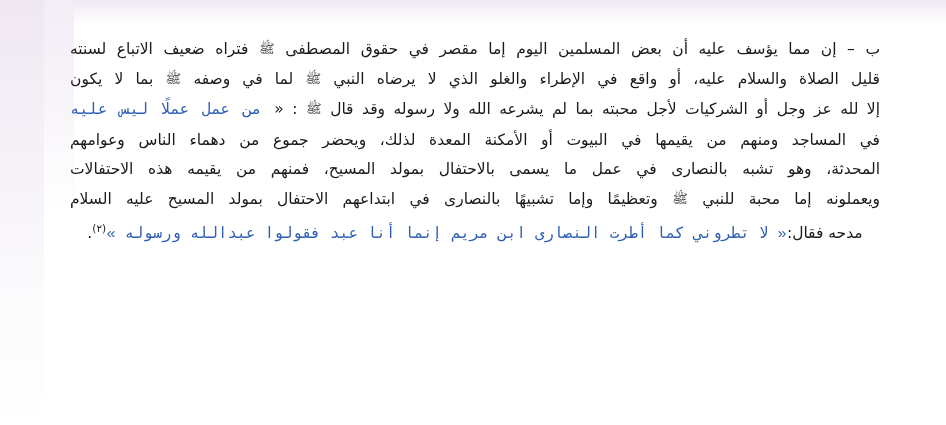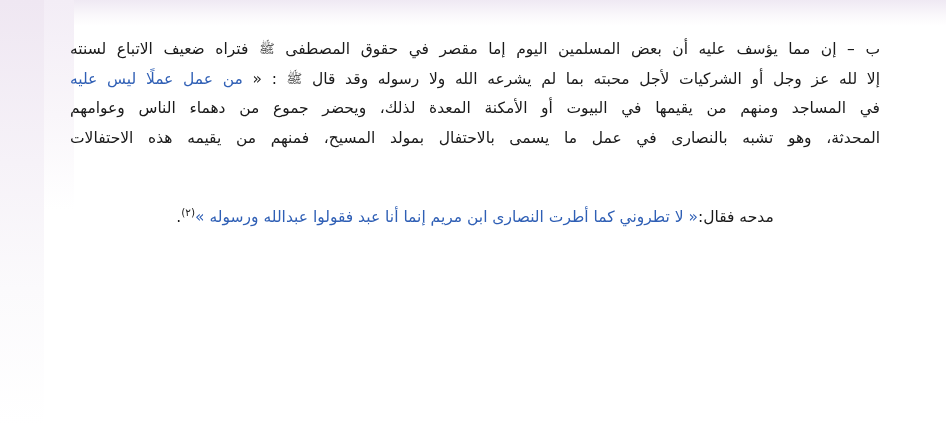--- a/index.html
+++ b/index.html
@@ -64,24 +64,24 @@
     letter-spacing: 0px;
   }
   .line {
     display: block;
     text-align: justify;
     text-align-last: justify;
     white-space: nowrap;
   }
   .line.last {
     text-align-last: center;
-    margin-top: 45px;
   }
   .hl {
     color: #2f5fb5;
+    font-family: Liberation Mono, monospace;
   }
   .sym {
     font-size: 13px;
     color: #1a1a1a;
     vertical-align: 1px;
   }
   .fn {
     font-size: 10.5px;
     vertical-align: 6px;
     color: #1a1a1a;
@@ -91,19 +91,21 @@
 <body>
 
 <div class="page">
   <div class="top-wash"></div>
   <div class="edge-strip"></div>
   <div class="edge-strip-2"></div>
 
   <div class="content">
     <p class="para">
       <span class="line" id="l1"><span>ب – إن مما يؤسف عليه أن بعض المسلمين اليوم إما مقصر في حقوق المصطفى </span><span class="sym">ﷺ</span><span> فتراه ضعيف الاتباع لسنته</span></span>
+      <span class="line" id="l2"><span>قليل الصلاة والسلام عليه، أو واقع في الإطراء والغلو الذي لا يرضاه النبي </span><span class="sym">ﷺ</span><span> لما في وصفه </span><span class="sym">ﷺ</span><span> بما لا يكون</span></span>
       <span class="line" id="l3"><span>إلا لله عز وجل أو الشركيات لأجل محبته بما لم يشرعه الله ولا رسوله وقد قال </span><span class="sym">ﷺ</span><span> : «</span><span class="hl"> من عمل عملًا ليس عليه</span></span>
       <span class="line" id="l6"><span>في المساجد ومنهم من يقيمها في البيوت أو الأمكنة المعدة لذلك، ويحضر جموع من دهماء الناس وعوامهم</span></span>
       <span class="line" id="l5"><span>المحدثة، وهو تشبه بالنصارى في عمل ما يسمى بالاحتفال بمولد المسيح، فمنهم من يقيمه هذه الاحتفالات</span></span>
+      <span class="line" id="l7"><span>ويعملونه إما محبة للنبي </span><span class="sym">ﷺ</span><span> وتعظيمًا وإما تشبيهًا بالنصارى في ابتداعهم الاحتفال بمولد المسيح عليه السلام</span></span>
       <span class="line last" id="l10"><span>مدحه فقال:</span><span class="hl">« لا تطروني كما أطرت النصارى ابن مريم إنما أنا عبد فقولوا عبدالله ورسوله »</span><span class="fn">(٢)</span><span>.</span></span>
     </p>
   </div>
 </div>
 
 </body></html>

